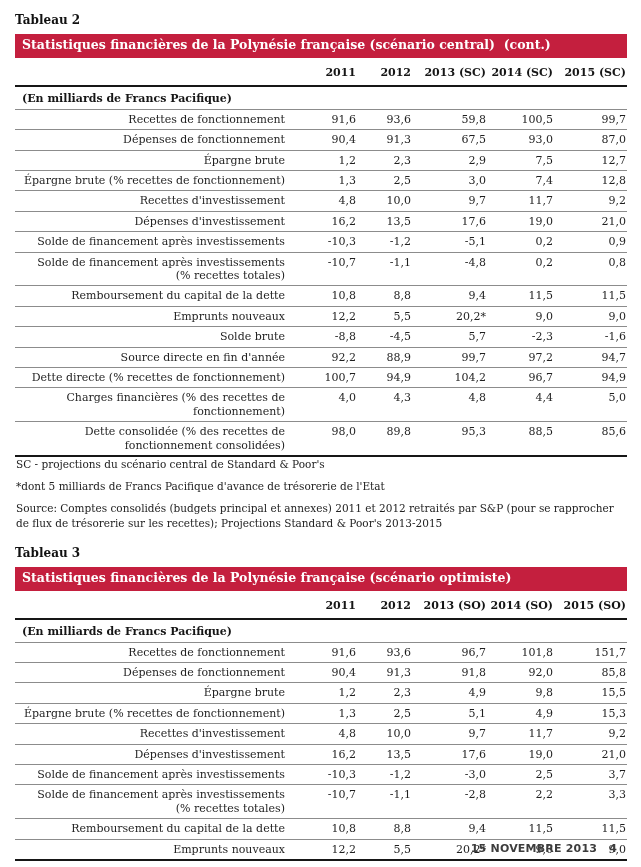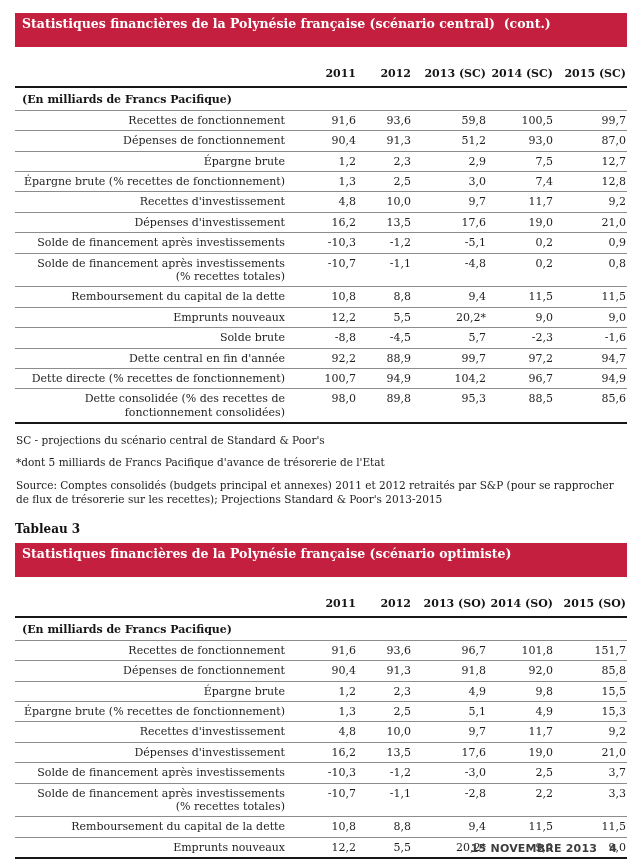--- a/index.html
+++ b/index.html
@@ -22,21 +22,21 @@
     font-weight: bold;
     color: #111111;
     margin: 0 0 7px 0;
   }
   .table-section { margin-bottom: 16px; }
   .banner {
     background: #c41f3e;
     color: #ffffff;
     font-size: 12.5px;
     font-weight: bold;
-    padding: 4px 8px 16px 7px;
+    padding: 4px 8px 6px 7px;
     line-height: 1.1;
   }
   table.fin-table {
     width: 100%;
     border-collapse: collapse;
     table-layout: fixed;
     font-size: 11px;
   }
   table.fin-table col.c-label { width: 280px; }
   table.fin-table col.c1 { width: 62px; }
@@ -63,22 +63,22 @@
     padding: 3px 1px 3px 0;
     vertical-align: top;
     line-height: 1.22;
   }
   tr.data-row td.row-label {
     padding-left: 7px;
     padding-right: 10px;
     text-align: right;
   }
   tr.data-row td.cell-value { text-align: right; }
-  table.fin-table { border-bottom: 2.5px solid #161616; margin-top: 12px; }
-  .footnotes { margin-top: 9px; }
+  table.fin-table { border-bottom: 2.5px solid #161616; }
+  .footnotes { }
   .footnote {
     font-size: 10.5px;
     color: #222222;
     margin: 0 0 8px 0;
     line-height: 1.35;
     padding-left: 1px;
   }
   .page-footer {
     position: absolute;
     right: 24px;
@@ -91,20 +91,21 @@
   }
   .page-footer .page-num { margin-left: 12px; }
 </style>
 </head>
 <body>
 
 <div class="page">
   <div class="content">
 
     <div class="table-section">
+      <div class="table-label">Tableau 2</div>
       <div class="banner">
         <span>Statistiques financières de la Polynésie française (scénario central)&nbsp; (cont.)</span>
       </div>
       <table class="fin-table">
         <colgroup>
           <col class="c-label">
             <col class="c1">
             <col class="c2">
             <col class="c3">
             <col class="c4">
@@ -129,21 +130,21 @@
               <td class="cell-value">91,6</td>
               <td class="cell-value">93,6</td>
               <td class="cell-value">59,8</td>
               <td class="cell-value">100,5</td>
               <td class="cell-value">99,7</td>
             </tr>
             <tr class="data-row">
               <td class="row-label">Dépenses de fonctionnement</td>
               <td class="cell-value">90,4</td>
               <td class="cell-value">91,3</td>
-              <td class="cell-value">51,2</td>
+              <td class="cell-value">67,5</td>
               <td class="cell-value">93,0</td>
               <td class="cell-value">87,0</td>
             </tr>
             <tr class="data-row">
               <td class="row-label">Épargne brute</td>
               <td class="cell-value">1,2</td>
               <td class="cell-value">2,3</td>
               <td class="cell-value">2,9</td>
               <td class="cell-value">7,5</td>
               <td class="cell-value">12,7</td>
@@ -206,34 +207,42 @@
             </tr>
             <tr class="data-row">
               <td class="row-label">Solde brute</td>
               <td class="cell-value">-8,8</td>
               <td class="cell-value">-4,5</td>
               <td class="cell-value">5,7</td>
               <td class="cell-value">-2,3</td>
               <td class="cell-value">-1,6</td>
             </tr>
             <tr class="data-row">
-              <td class="row-label">Dette central en fin d'année</td>
+              <td class="row-label">Source directe en fin d'année</td>
               <td class="cell-value">92,2</td>
               <td class="cell-value">88,9</td>
               <td class="cell-value">99,7</td>
               <td class="cell-value">97,2</td>
               <td class="cell-value">94,7</td>
             </tr>
             <tr class="data-row">
               <td class="row-label">Dette directe (% recettes de fonctionnement)</td>
               <td class="cell-value">100,7</td>
               <td class="cell-value">94,9</td>
               <td class="cell-value">104,2</td>
               <td class="cell-value">96,7</td>
               <td class="cell-value">94,9</td>
+            </tr>
+            <tr class="data-row">
+              <td class="row-label">Charges financières (% des recettes de fonctionnement)</td>
+              <td class="cell-value">4,0</td>
+              <td class="cell-value">4,3</td>
+              <td class="cell-value">4,8</td>
+              <td class="cell-value">4,4</td>
+              <td class="cell-value">5,0</td>
             </tr>
             <tr class="data-row">
               <td class="row-label">Dette consolidée (% des recettes de fonctionnement consolidées)</td>
               <td class="cell-value">98,0</td>
               <td class="cell-value">89,8</td>
               <td class="cell-value">95,3</td>
               <td class="cell-value">88,5</td>
               <td class="cell-value">85,6</td>
             </tr>
           </tbody>

